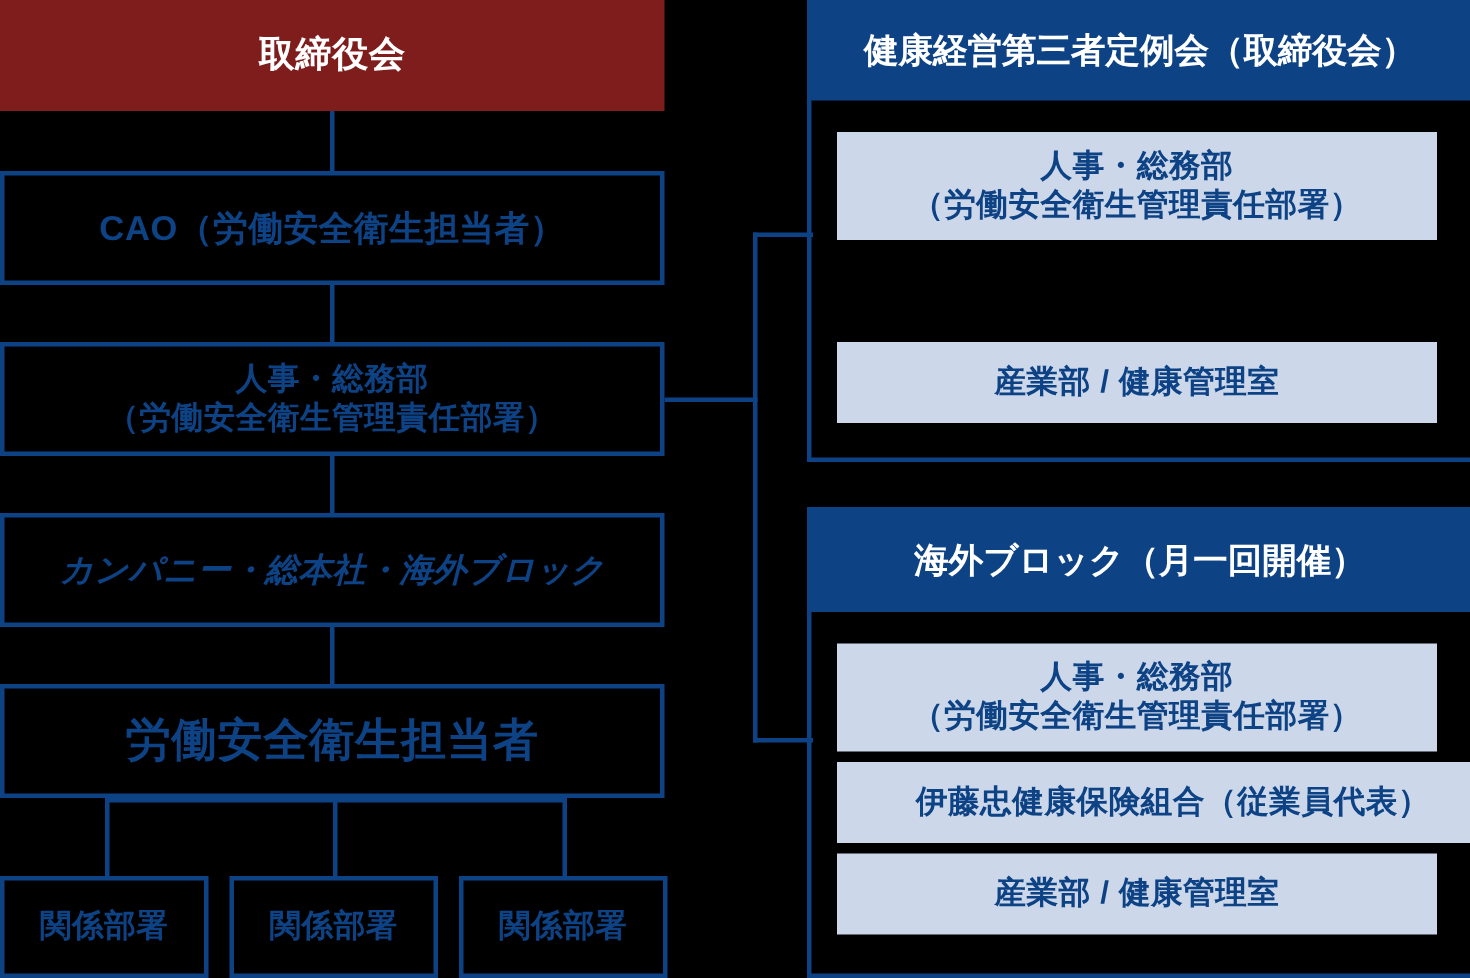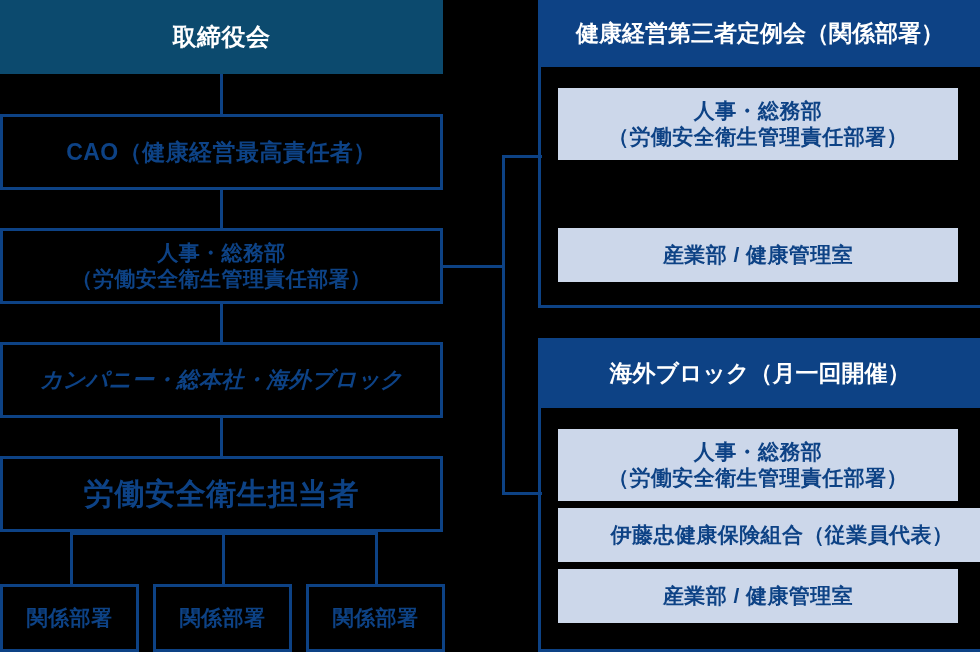--- a/index.html
+++ b/index.html
@@ -26,21 +26,21 @@
     align-items: center;
     justify-content: center;
     text-align: center;
     line-height: 1.25;
     font-weight: bold;
     letter-spacing: 0.02em;
   }
 
   
   .box--solid {
-    background: #0c4a6e;
+    background: #7f1d1d;
     color: #ffffff;
   }
 
   
   .box--outline {
     background: transparent;
     border: 3px solid #0d4285;
     color: #0d4285;
   }
 
@@ -103,21 +103,21 @@
 
   <div class="line line--h" style="left:502px; top:155px; width:40px;"></div>
 
   <div class="line line--h" style="left:502px; top:492px; width:40px;"></div>
 
   <div class="box box--solid" style="left:0px; top:0px; width:443px; height:74px; font-size:24px;">
     <span>取締役会</span>
   </div>
 
   <div class="box box--outline" style="left:0px; top:114px; width:443px; height:76px; font-size:23px;">
-    <span>CAO（健康経営最高責任者）</span>
+    <span>CAO（労働安全衛生担当者）</span>
   </div>
 
   <div class="box box--outline" style="left:0px; top:228px; width:443px; height:76px; font-size:21px; flex-direction:column;">
     <span>人事・総務部</span>
     <span>（労働安全衛生管理責任部署）</span>
   </div>
 
   <div class="box box--outline" style="left:0px; top:342px; width:443px; height:76px; font-size:22px;font-style:italic;">
     <span>カンパニー・総本社・海外ブロック</span>
   </div>
@@ -133,21 +133,21 @@
   <div class="box box--outline" style="left:153px; top:584px; width:139px; height:68px; font-size:21px;">
     <span>関係部署</span>
   </div>
 
   <div class="box box--outline" style="left:306px; top:584px; width:139px; height:68px; font-size:21px;">
     <span>関係部署</span>
   </div>
 
   <div class="panel" style="left:538px; top:0px; width:450px; height:308px;">
     <div class="panel-header" style="width:444px; height:67px; font-size:23px; margin-left:-3px; margin-top:-3px;">
-      <span>健康経営第三者定例会（関係部署）</span>
+      <span>健康経営第三者定例会（取締役会）</span>
     </div>
 
     <div class="box box--light" style="left:17px; top:85px; width:400px; height:72px; font-size:21px; flex-direction:column;">
       <span>人事・総務部</span>
       <span>（労働安全衛生管理責任部署）</span>
     </div>
 
 
     <div class="box box--light" style="left:17px; top:225px; width:400px; height:54px; font-size:21px;">
       <span>産業部 / 健康管理室</span>

